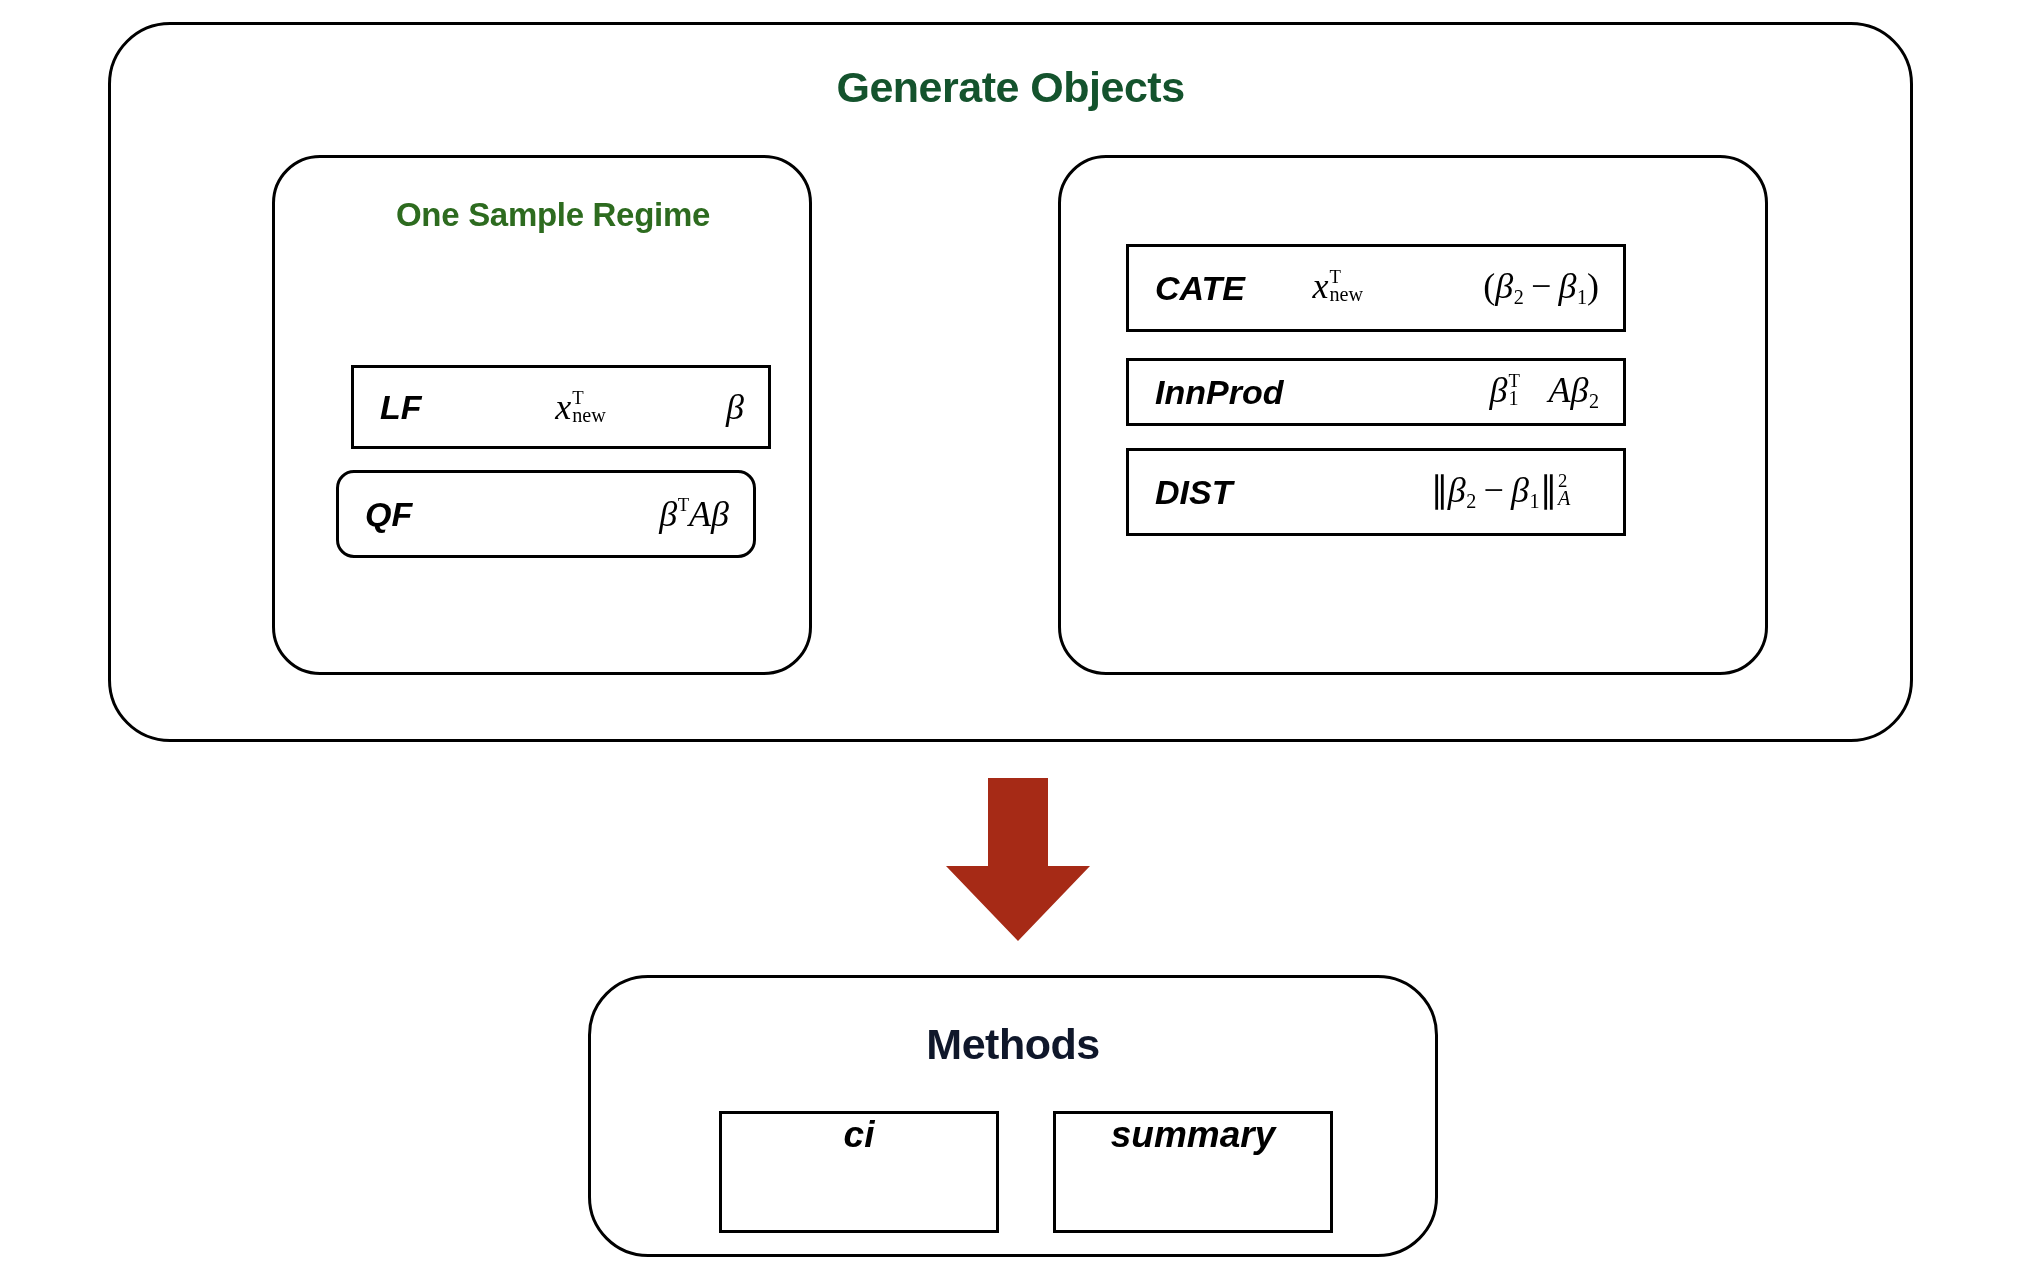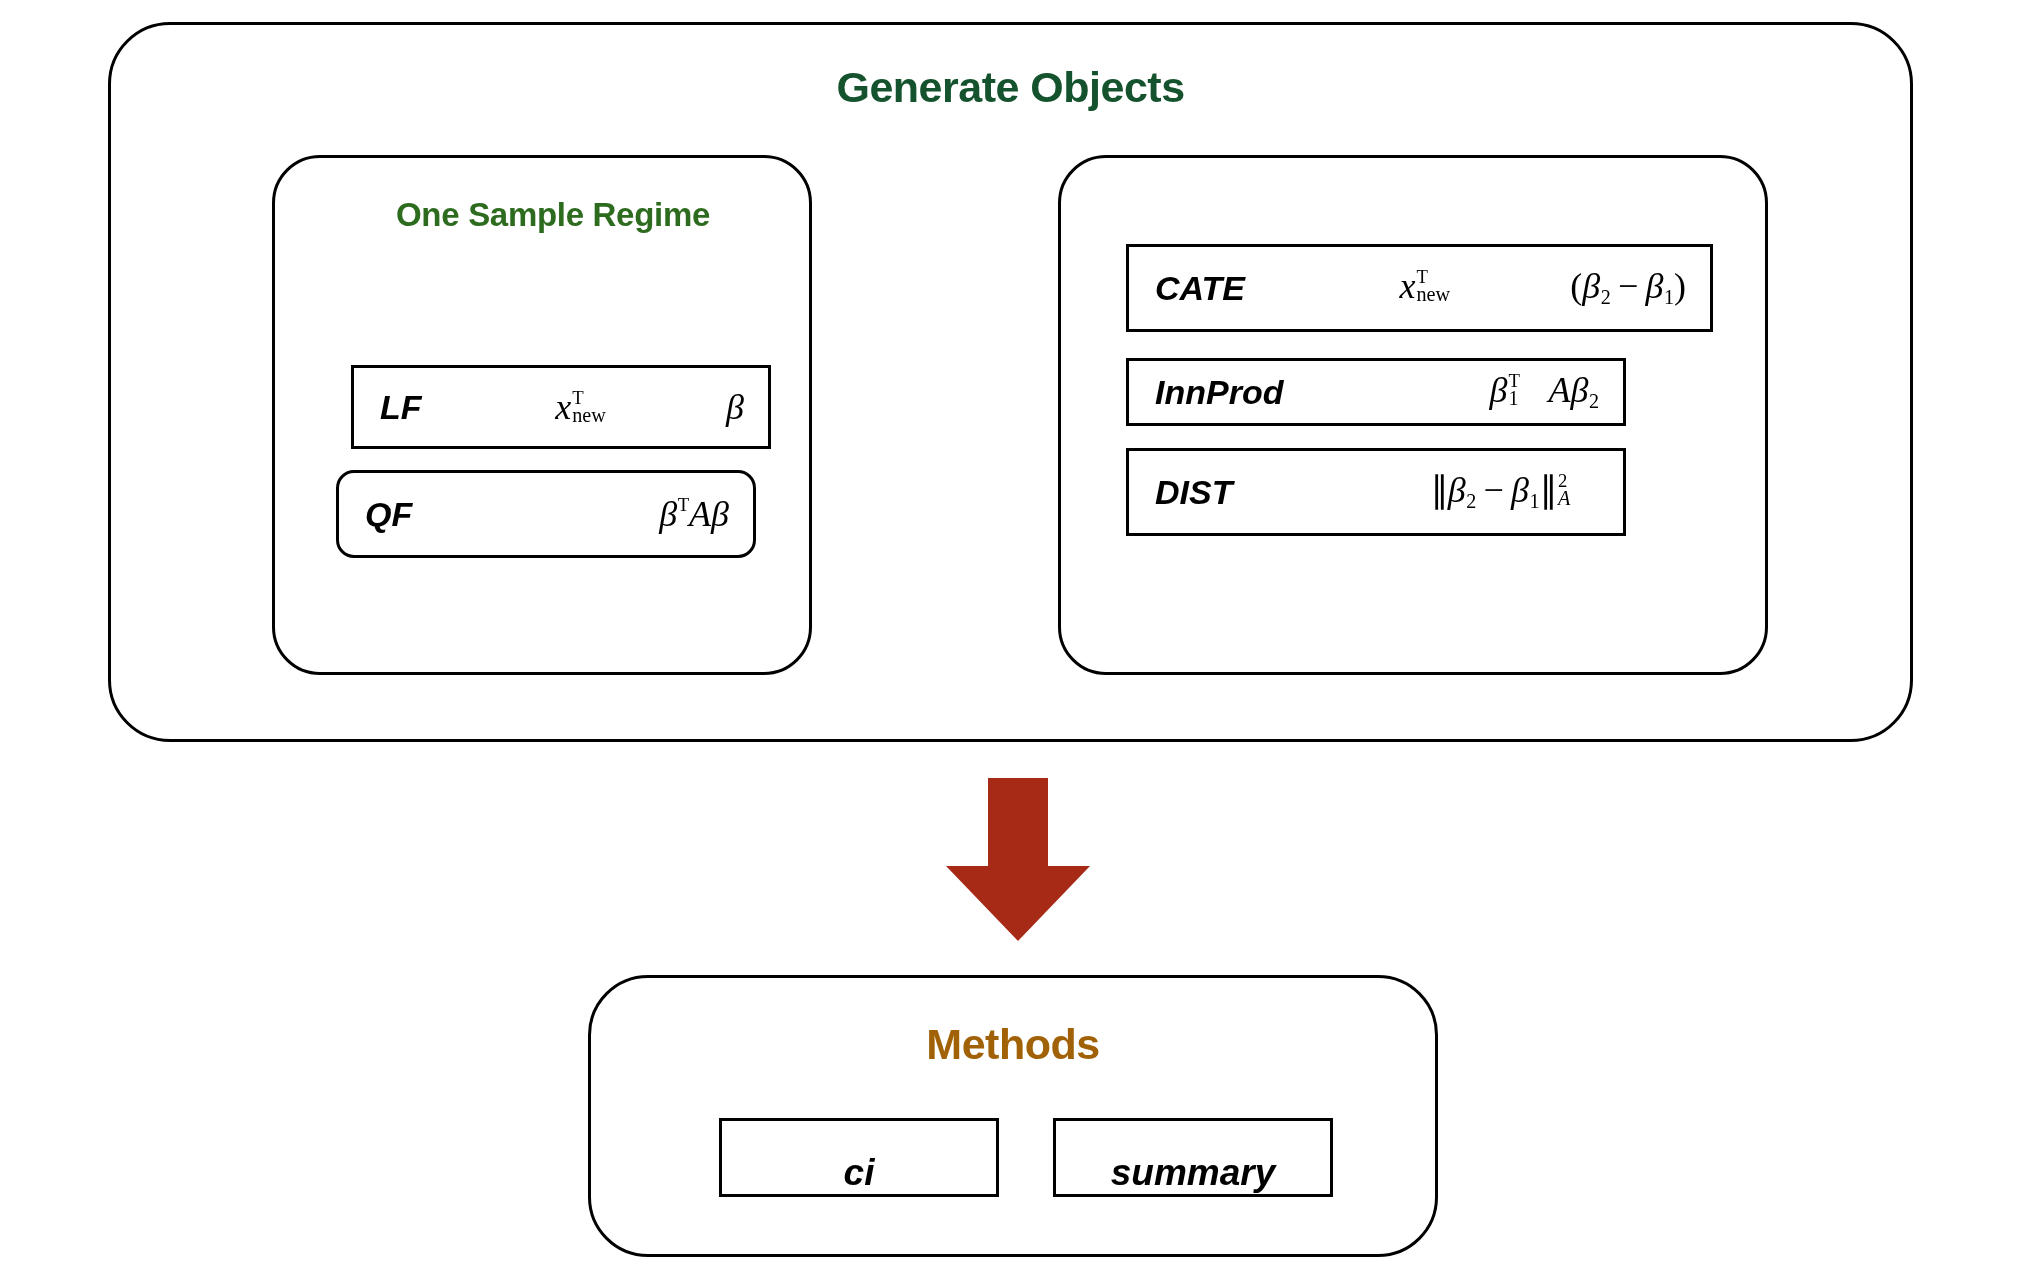--- a/index.html
+++ b/index.html
@@ -138,21 +138,21 @@
   }
   .stack.w-new { width: 2.20em; }
   .stack.w-one { width: 0.62em; }
   .bar2 { letter-spacing: -0.12em; margin-right: 0.10em; }
 
   
   .box-lf { left: 76px; top: 207px; width: 420px; height: 84px; }
   .box-qf { left: 61px; top: 312px; width: 420px; height: 88px; border-radius: 18px; }
 
   
-  .box-cate    { left: 65px; top: 86px;  width: 587px; height: 88px; }
+  .box-cate    { left: 65px; top: 86px;  width: 500px; height: 88px; }
   .box-innprod { left: 65px; top: 200px; width: 500px; height: 68px; }
   .box-dist    { left: 65px; top: 290px; width: 500px; height: 88px; }
 
   
   .arrow {
     position: absolute;
     left: 938px;
     top: 778px;
     width: 160px;
     height: 165px;
@@ -166,32 +166,32 @@
     width: 850px;
     height: 282px;
     border: 3px solid #000000;
     border-radius: 60px;
     box-sizing: border-box;
     background: #ffffff;
   }
   .methods-panel > .panel-title {
     top: 42px;
     font-size: 43px;
-    color: #a16207;
+    color: #0f172a;
   }
   .method-box {
     position: absolute;
     border: 3px solid #000000;
     box-sizing: border-box;
     background: #ffffff;
     display: flex;
-    align-items: flex-end;
+    align-items: flex-start;
     justify-content: center;
-    top: 140px;
-    height: 79px;
+    top: 133px;
+    height: 122px;
   }
   .method-box.ci { left: 128px; width: 280px; }
   .method-box.summary { left: 462px; width: 280px; }
   .method-label {
     font-size: 37px;
     font-weight: bold;
     font-style: italic;
     color: #000000;
   }
 </style>

